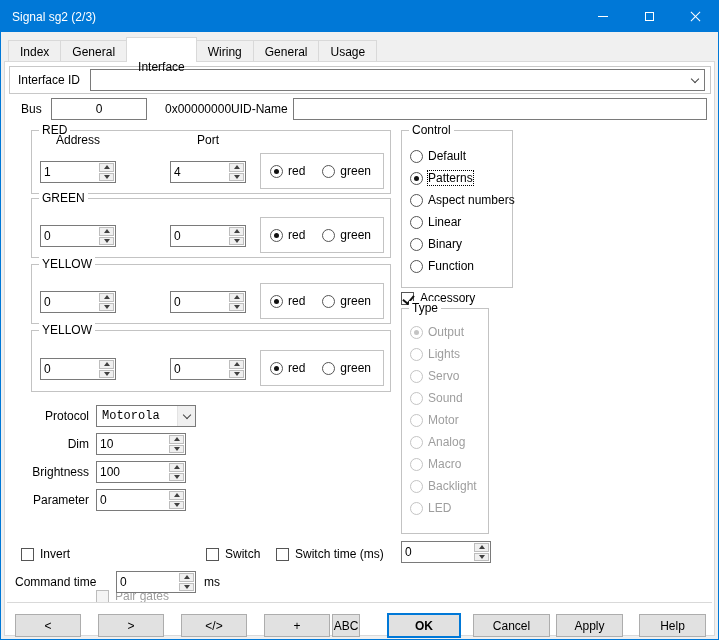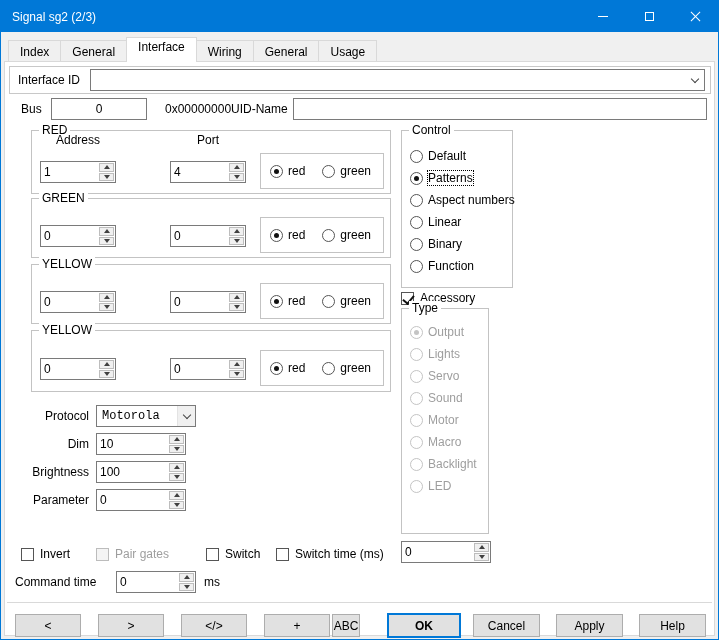--- a/index.html
+++ b/index.html
@@ -16,21 +16,21 @@
   .glyph-min { width:10px; height:1px; background:#fff; display:block; }
   .glyph-max { width:9px; height:9px; border:1px solid #fff; display:block; }
   .glyph-close { position:relative; width:11px; height:11px; display:block; }
   .glyph-close::before, .glyph-close::after { content:""; position:absolute; left:-1px; top:5px; width:13px; height:1px; background:#fff; }
   .glyph-close::before { transform:rotate(45deg); }
   .glyph-close::after  { transform:rotate(-45deg); }
 
   
   .tabbar { position:absolute; left:7px; top:35px; height:25px; display:flex; align-items:flex-end; z-index:3; }
   .tab { height:21px; padding:4px 11px 0 11px; background:#f0f0f0; border:1px solid #d9d9d9; border-bottom:none; margin-right:-1px; white-space:nowrap; }
-  .tab.active { height:25px; padding-top:2px; background:#fff; position:relative; z-index:4; margin-bottom:-1px;text-align:center; }
+  .tab.active { height:25px; padding-top:22px; background:#fff; position:relative; z-index:4; margin-bottom:-1px;text-align:center; }
 
   .tabpage { position:absolute; left:3px; right:3px; top:60px; bottom:3px; background:#fff; border:1px solid #d9d9d9; z-index:1; }
 
   .abs { position:absolute; }
   .lbl { white-space:nowrap; }
 
   
   .textfield { border:1px solid #7a7a7a; background:#fff; font:inherit; padding:0 4px; outline:none; }
   .center { text-align:center; }
 
@@ -58,21 +58,21 @@
   .radio .dot { width:13px; height:13px; border-radius:50%; border:1px solid #555; background:#fff; position:relative; flex:none; }
   .radio.checked .dot::after { content:""; position:absolute; left:3px; top:3px; width:5px; height:5px; border-radius:50%; background:#111; }
   .radio.disabled { color:#9e9e9e; }
   .radio.disabled .dot { border-color:#c4c4c4; }
   .radio.disabled.checked .dot::after { background:#c4c4c4; }
   .focus .radio-text, .radio-text.focus { outline:1px dotted #000; }
 
   .checkbox { display:inline-flex; align-items:center; gap:6px; white-space:nowrap; cursor:default; }
   .checkbox .box { width:13px; height:13px; border:1px solid #555; background:#fff; position:relative; flex:none; }
   .checkbox.checked .box::after { content:""; position:absolute; left:3px; top:0px; width:5px; height:9px; border-right:2px solid #111; border-bottom:2px solid #111; transform:rotate(40deg); }
-  .checkbox.disabled { color:#9e9e9e; }
+  .checkbox.disabled { color:#9e9e9e;margin-top:42px; }
   .checkbox.disabled .box { border-color:#bcbcbc; background:#f4f4f4; }
 
   .vlist { display:flex; flex-direction:column; }
   .vlist .radio { height:22px; padding-left:8px; }
 
   .separator { height:1px; background:#d9d9d9; }
 
   .btn { display:flex; align-items:center; justify-content:center; background:#e1e1e1; border:1px solid #adadad; font:inherit; cursor:default; }
   .btn.default { border:2px solid #0078d7; }
 
@@ -289,20 +289,24 @@
       <label class="radio disabled">
           <span class="dot"></span>
           <span class="radio-text">Sound</span>
         </label>
       <label class="radio disabled">
           <span class="dot"></span>
           <span class="radio-text">Motor</span>
         </label>
       <label class="radio disabled">
           <span class="dot"></span>
+          <span class="radio-text">Analog</span>
+        </label>
+      <label class="radio disabled">
+          <span class="dot"></span>
           <span class="radio-text">Macro</span>
         </label>
       <label class="radio disabled">
           <span class="dot"></span>
           <span class="radio-text">Backlight</span>
         </label>
       <label class="radio disabled">
           <span class="dot"></span>
           <span class="radio-text">LED</span>
         </label>
@@ -378,18 +382,18 @@
     <span class="abs lbl" style="left:199px; top:513px;">ms</span>
 
     <div class="abs separator" style="left:2px; right:2px; top:540px;"></div>
 
     <button class="abs btn" style="left:10px; top:552px; width:66px; height:23px;">&lt;</button>
     <button class="abs btn" style="left:93px; top:552px; width:66px; height:23px;">&gt;</button>
     <button class="abs btn" style="left:176px; top:552px; width:66px; height:23px;">&lt;/&gt;</button>
     <button class="abs btn" style="left:259px; top:552px; width:66px; height:23px;">+</button>
     <button class="abs btn" style="left:327px; top:552px; width:28px; height:23px;">ABC</button>
     <button class="abs btn default" style="left:382px; top:551px; width:74px; height:25px;font-weight:bold;">OK</button>
-    <button class="abs btn" style="left:468px; top:552px; width:67px; height:23px;">Cancel</button>
+    <button class="abs btn" style="left:468px; top:552px; width:77px; height:23px;">Cancel</button>
     <button class="abs btn" style="left:551px; top:552px; width:67px; height:23px;">Apply</button>
     <button class="abs btn" style="left:634px; top:552px; width:67px; height:23px;">Help</button>
 
   </div>
 </div>
 
 </body></html>

